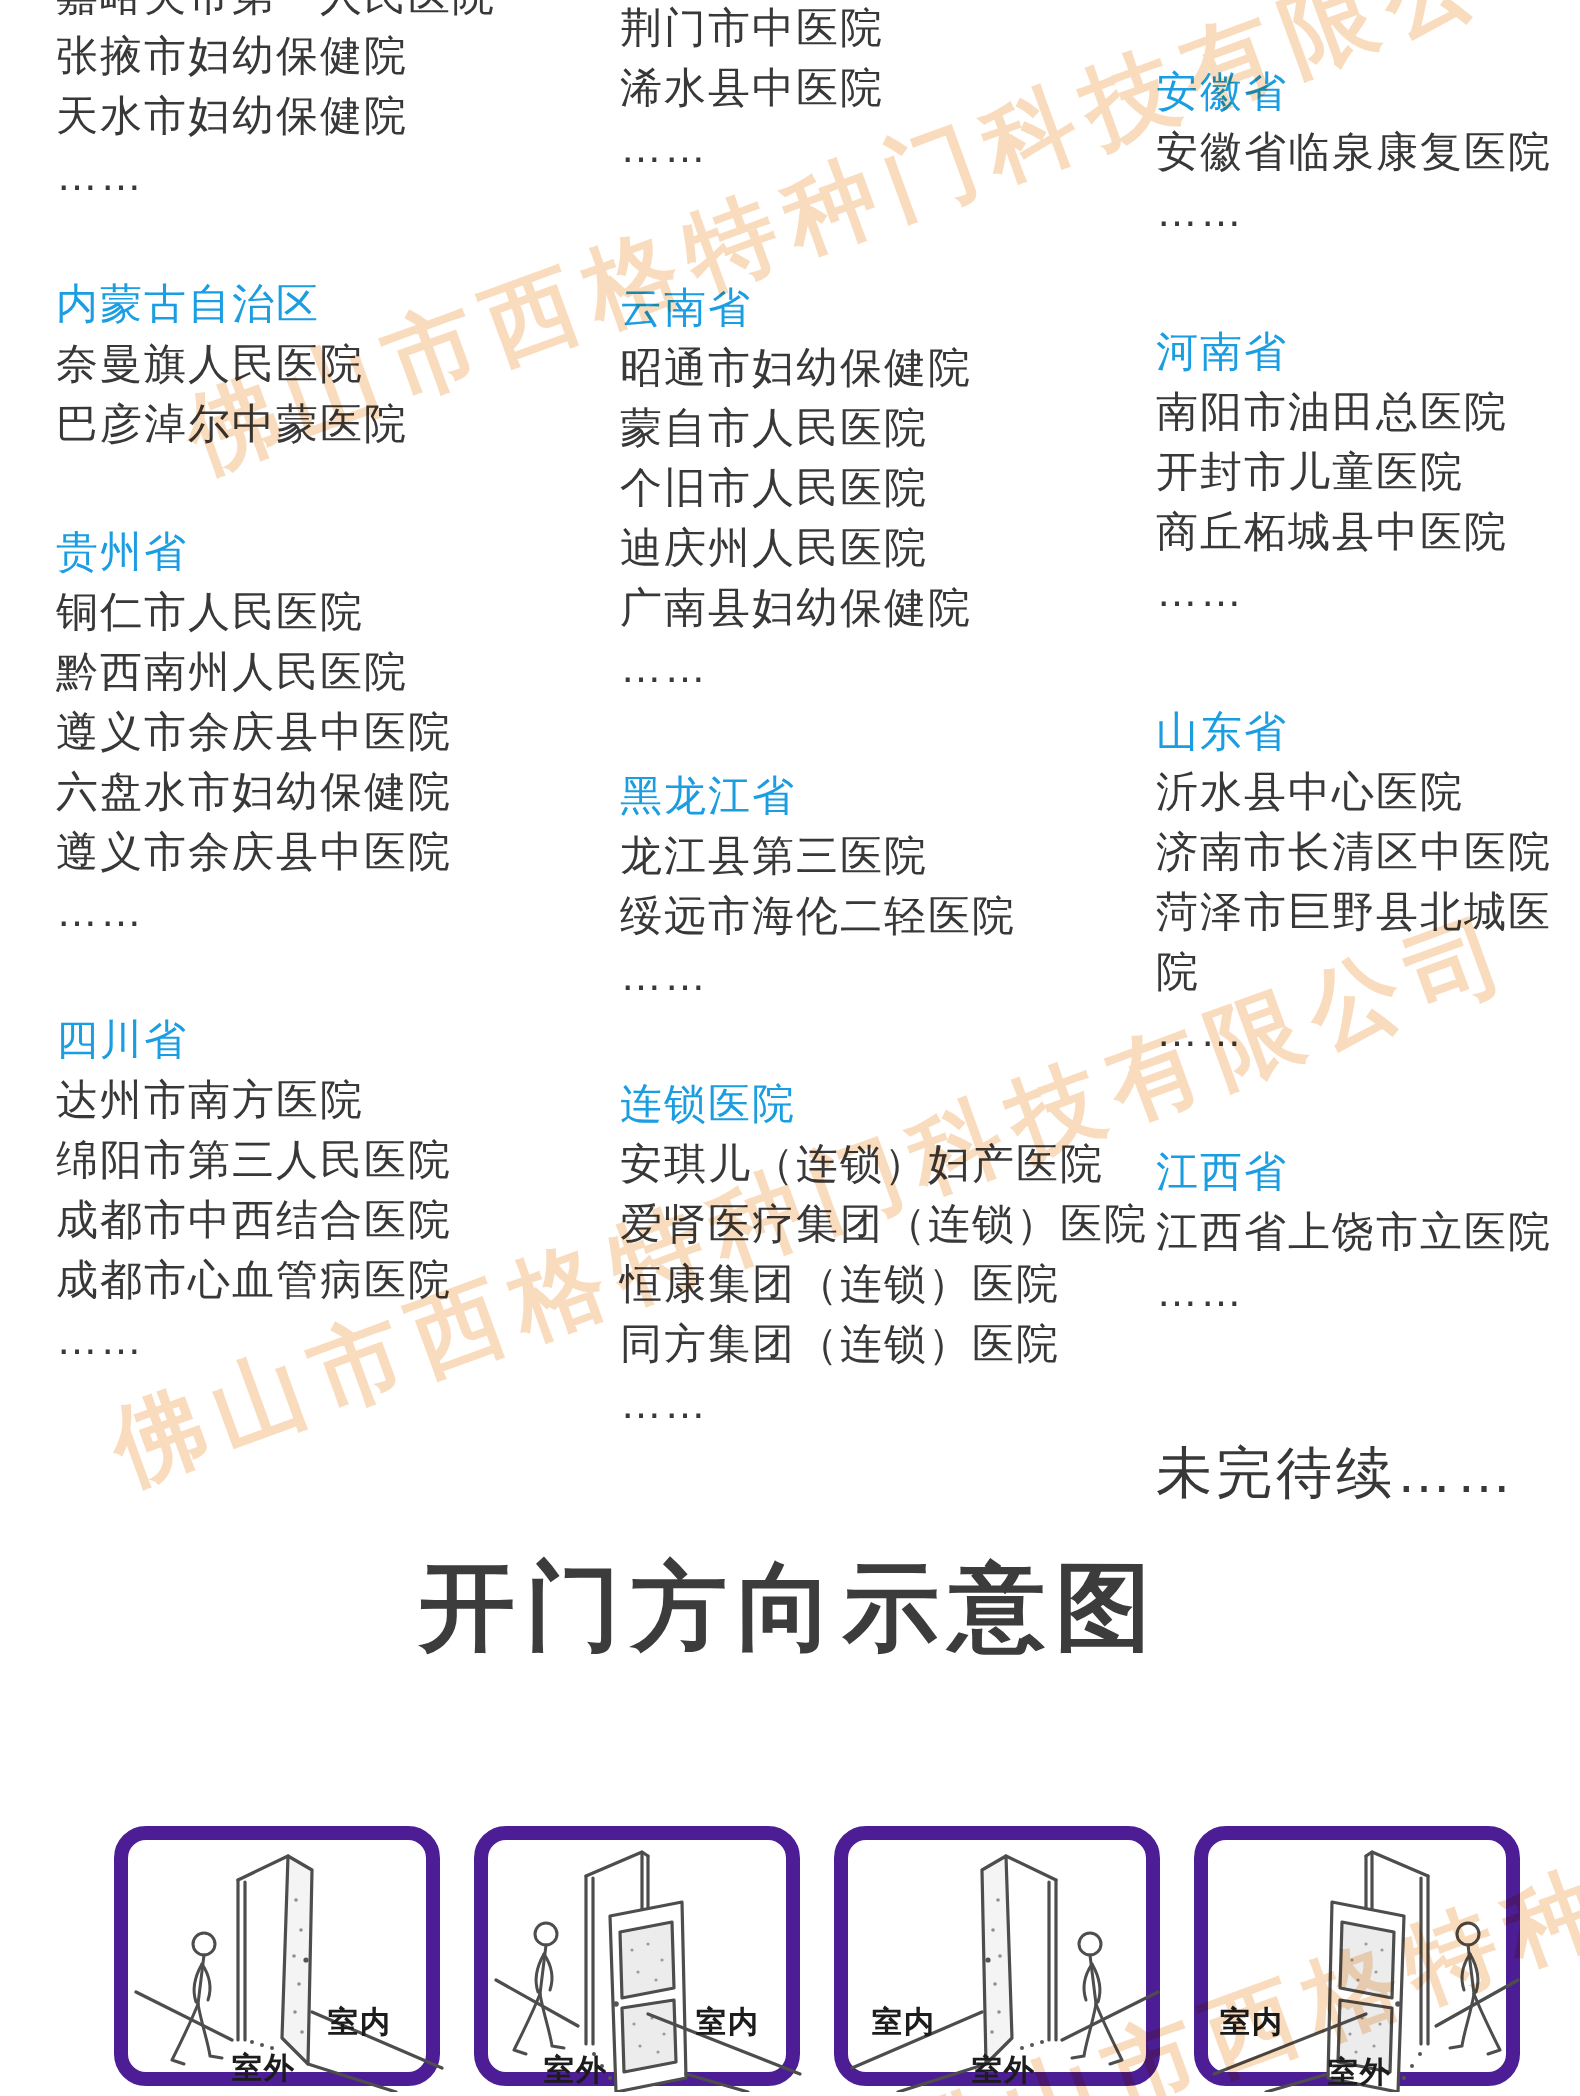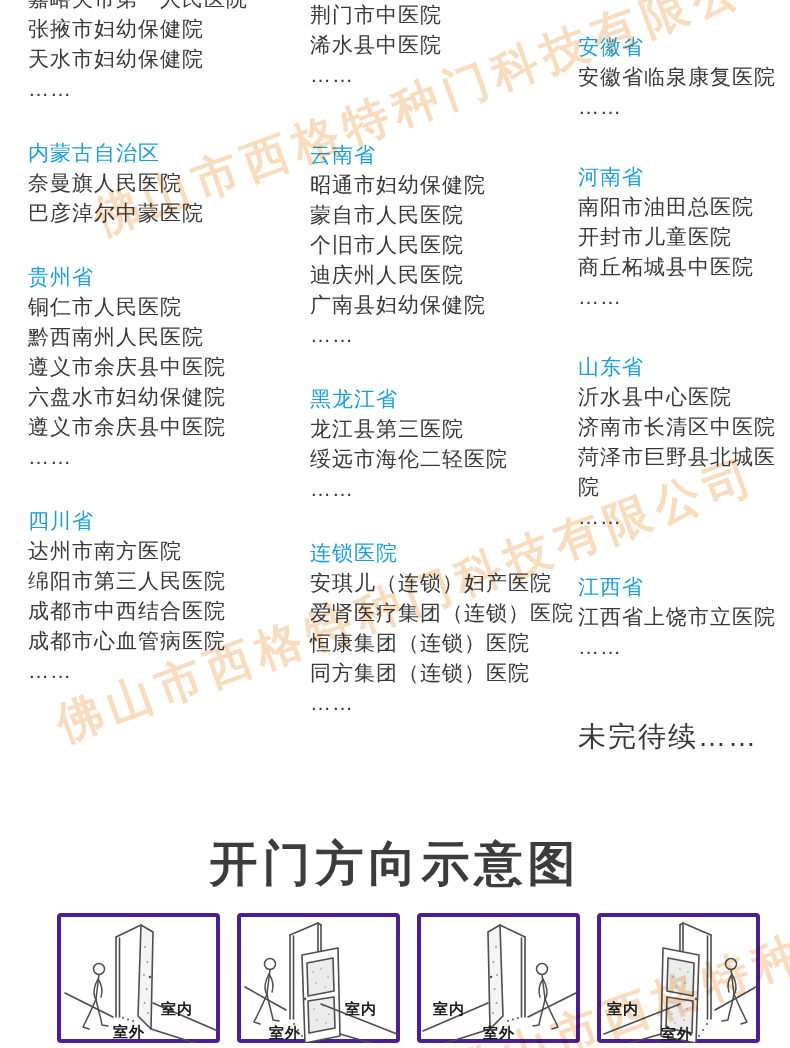--- a/index.html
+++ b/index.html
@@ -18,27 +18,27 @@
   
   .col { position:absolute; z-index:1; }
   .sec { margin-bottom:34px; }
   .col2 .sec { margin-bottom:34px; }
   .col3 .sec { margin-bottom:40px; }
   .hdr  { font-size:21px; line-height:30px; font-weight:400; color:#1b9de2; letter-spacing:1px; }
   .item { font-size:21px; line-height:30px; font-weight:400; color:#383838; letter-spacing:1px; }
   .tbc  { margin-top:56px; font-size:28px; font-weight:400; color:#383838; letter-spacing:2px; }
   
   .sec-title {
-    position:absolute; z-index:1; top:832px; left:0; width:790px; text-align:center;
+    position:absolute; z-index:1; top:772px; left:0; width:790px; text-align:center;
     font-size:48px; font-weight:700; color:#3c3c3c; letter-spacing:5px;
   }
   
   .dbox {
     position:absolute; z-index:1; top:913px; width:163px; height:130px;
-    border:4px solid #4c1d95; border-radius:4px; background:#fff;
+    border:7px solid #4c1d95; border-radius:16px; background:#fff;
   }
   .dbox svg { position:absolute; left:0; top:0; width:159px; height:126px; }
   .dlabel {
     position:absolute; z-index:2; font-size:15px; font-weight:700; color:#1c1c1c;
     letter-spacing:1px; line-height:1; white-space:nowrap;
   }
 </style>
 </head>
 <body>
 

